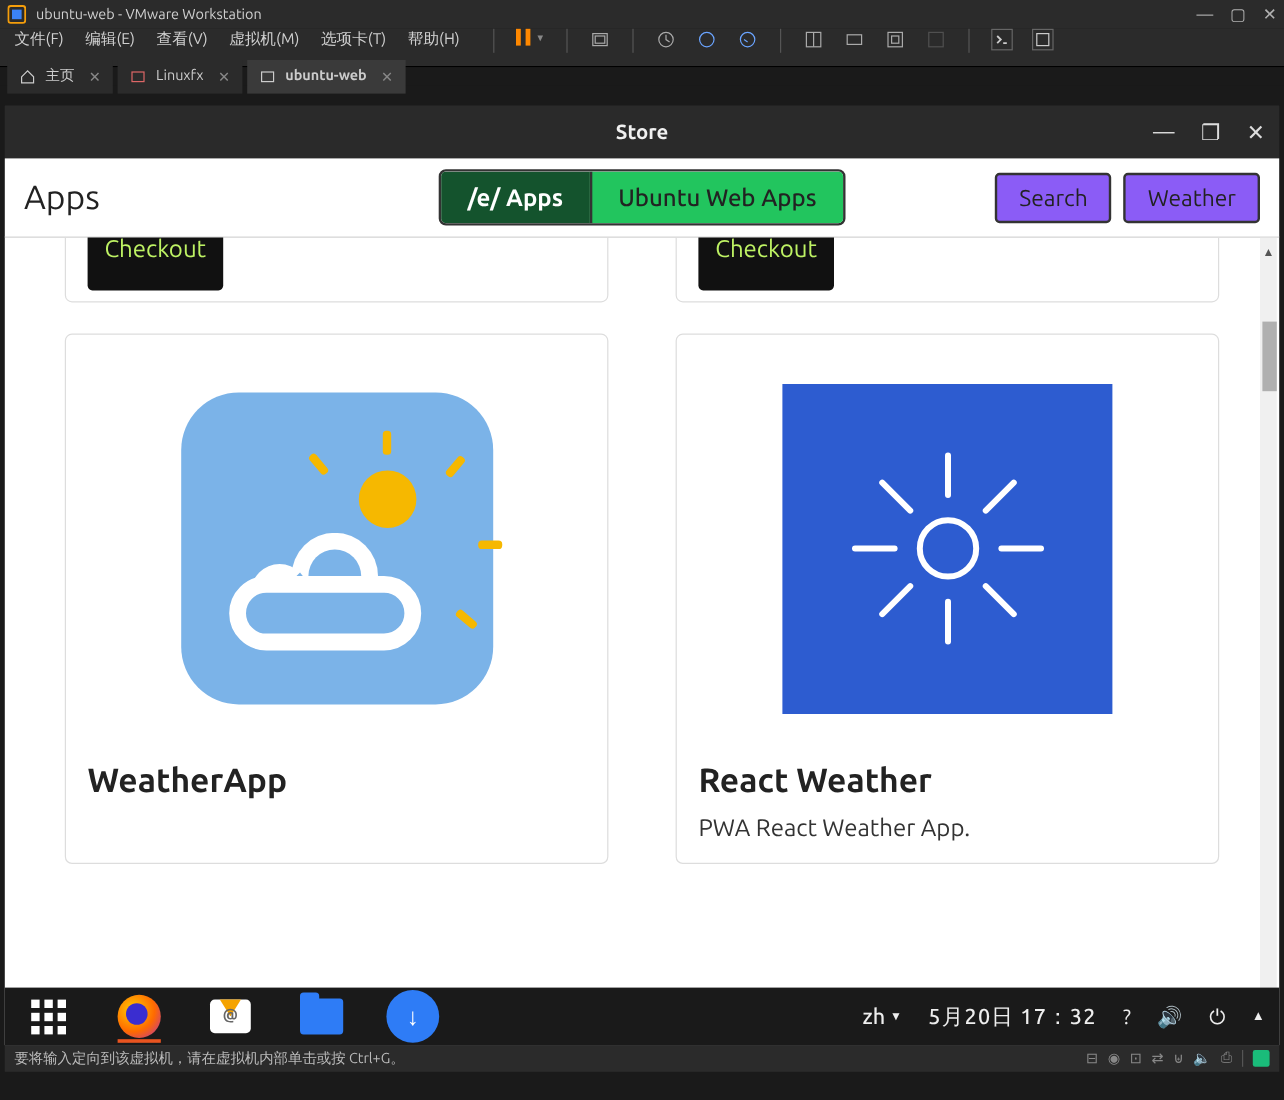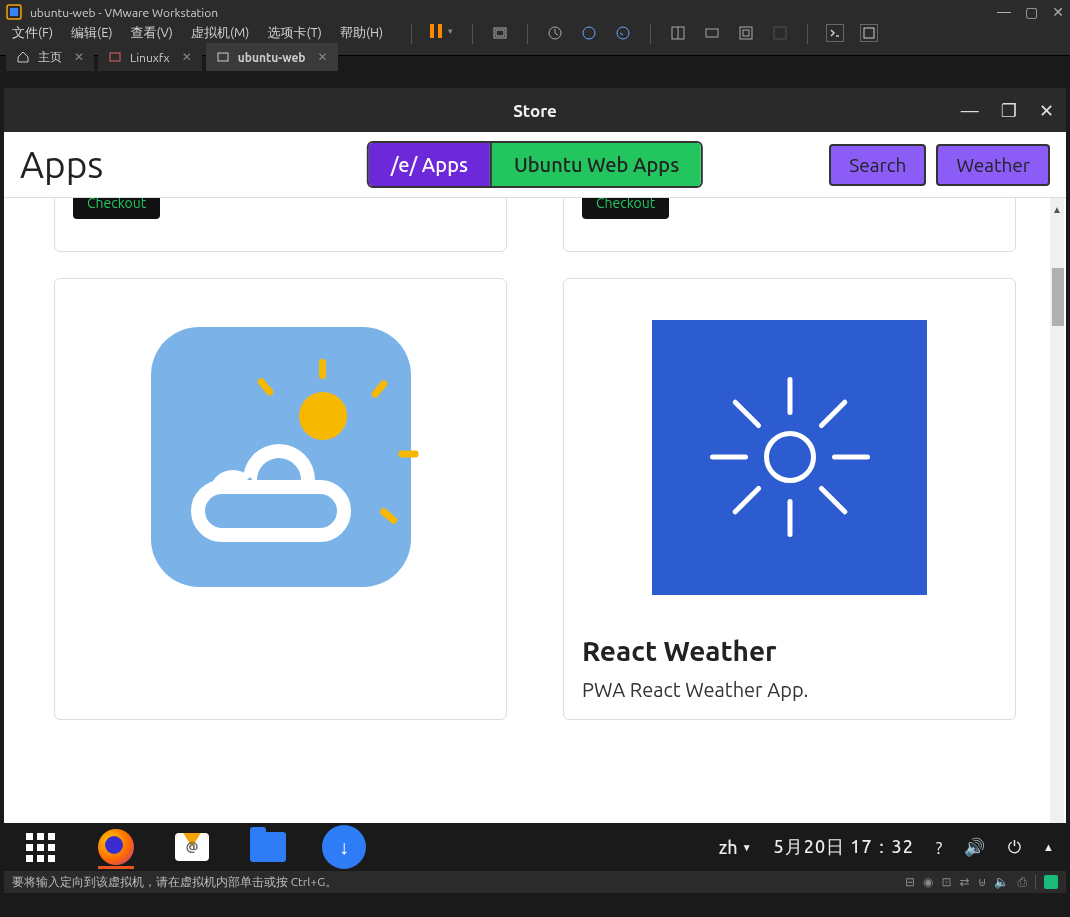--- a/index.html
+++ b/index.html
@@ -15,55 +15,55 @@
 
 .vmware-menubar { height: 32px; background: #2b2b2b; display: flex; align-items: flex-start; color: #d0d0d0; font-size: 13px; padding: 0 12px; border-bottom: 1px solid #000; }
 .vmware-menubar .menu-item { margin-right: 18px; cursor: pointer; }
 .vmware-menubar .sep { width: 1px; height: 20px; background: #555; margin: 0 10px; }
 .vmware-menubar .tool-icon { width: 18px; height: 18px; margin: 0 8px; display: inline-flex; align-items: center; justify-content: center; color: #aaa; cursor: pointer; }
 .pause-icon { color: #ff8800; display: flex; align-items: center; gap: 2px; margin: 0 8px; }
 .pause-bar { width: 4px; height: 14px; background: #ff8800; margin-right: 2px; }
 .pause-dropdown { font-size: 8px; color: #888; }
 
 
-.vmware-tabs { height: 15px; background: #1a1a1a; display: flex; align-items: flex-end; padding-left: 6px; }
+.vmware-tabs { height: 15px; background: #1a1a1a; display: flex; align-items: center; padding-left: 6px; }
 .vm-tab { height: 28px; background: #2b2b2b; color: #ccc; display: flex; align-items: center; padding: 0 10px; font-size: 12px; margin-right: 4px; gap: 8px; cursor: pointer; }
 .vm-tab.active { background: #3a3a3a; }
 .vm-tab .tab-icon { width: 14px; height: 14px; display: inline-flex; align-items: center; justify-content: center; }
 .vm-tab .close-x { font-size: 12px; color: #888; margin-left: 4px; }
 
 
 .guest { position: absolute; top: 88px; left: 4px; right: 4px; bottom: 24px; background: #2a2a2a; display: flex; flex-direction: column; }
 
 
 .store-titlebar { height: 44px; background: #2a2a2a; display: flex; align-items: center; color: #f0f0f0; position: relative; }
 .store-titlebar .store-title { position: absolute; left: 50%; transform: translateX(-50%); font-size: 17px; font-weight: 600; text-align: right; }
 .store-titlebar .store-winctl { position: absolute; right: 12px; display: flex; gap: 22px; font-size: 18px; color: #ddd; }
 .store-titlebar .store-winctl span { cursor: pointer; }
 
 
 .store-toolbar { height: 66px; background: #fff; border-bottom: 1px solid #ddd; display: flex; align-items: center; padding: 0 16px; position: relative; }
-.store-toolbar .apps-label { font-size: 37px; font-weight: 400; color: #222; }
+.store-toolbar .apps-label { font-size: 28px; font-weight: 400; color: #222; }
 .toggle-group { position: absolute; left: 50%; transform: translateX(-50%); display: flex; border: 2px solid #333; border-radius: 6px; overflow: hidden; }
 .toggle-btn { padding: 10px 22px; font-size: 20px; font-weight: 500; background: #22c55e; color: #222; cursor: pointer; }
-.toggle-btn.active { background: #6d28d9; color: #fff; }
+.toggle-btn.active { background: #14532d; color: #fff; font-weight: bold; }
 .toggle-btn + .toggle-btn { border-left: 2px solid #333; }
 .store-actions { margin-left: auto; display: flex; gap: 10px; }
 .store-action-btn { border: 2px solid #333; border-radius: 4px; padding: 8px 18px; font-size: 19px; background: #8b5cf6; color: #222; cursor: pointer; }
 
 
 .store-content { flex: 1; background: #fff; position: relative; overflow: hidden; }
 .scroll-track { position: absolute; right: 2px; top: 0; bottom: 0; width: 14px; background: #f0f0f0; }
 .scroll-thumb { position: absolute; right: 0; width: 12px; height: 58px; background: #b0b0b0; border-radius: 0; top: 70px; cursor: pointer; }
 .scroll-arrow-up { position: absolute; right: 0; top: 6px; width: 14px; height: 12px; color: #555; font-size: 10px; text-align: center; cursor: pointer; }
 
 .cards-area { position: absolute; inset: 0; padding: 0 50px; }
 .card-row-partial { display: flex; gap: 56px; margin-top: -8px; }
 .card-partial { flex: 1; border: 1px solid #ddd; border-radius: 6px; padding: 0 18px 24px; min-height: 62px; position: relative; }
-.checkout-btn { position: absolute; top: 0; left: 18px; background: #111; color: #22c55e; padding: 4px 14px 8px; font-size: 14px; border-radius: 0 0 4px 4px; cursor: pointer; }
+.checkout-btn { position: absolute; top: 0; left: 18px; background: #111; color: #bef264; padding: 4px 14px 24px; font-size: 20px; border-radius: 0 0 4px 4px; cursor: pointer; }
 
 .card-row-full { display: flex; gap: 56px; margin-top: 26px; }
 .card { flex: 1; border: 1px solid #ddd; border-radius: 6px; padding: 18px; display: flex; flex-direction: column; }
 .card .icon-box { height: 320px; display: flex; align-items: center; justify-content: center; }
 .card-title { font-size: 28px; font-weight: 700; color: #222; margin-top: 18px; }
 .card-desc { font-size: 20px; color: #333; margin-top: 12px; font-weight: 400; }
 
 
 .weather-icon-bg { width: 260px; height: 260px; background: #7bb3e8; border-radius: 48px; position: relative; }
 .sun-circle { position: absolute; top: 65px; left: 148px; width: 48px; height: 48px; background: #f6b800; border-radius: 50%; }
@@ -281,20 +281,21 @@
                 <div class="sun-ray" style="top:75px;left:212px;transform:rotate(90deg)"></div>
                 <div class="sun-ray" style="top:110px;left:202px;transform:rotate(130deg)"></div>
                 <div class="sun-ray" style="top:40px;left:138px;transform:rotate(-40deg)"></div>
                 <div class="cloud-shape">
                   <div class="c-bump"></div>
                   <div class="c-bump2"></div>
                   <div class="c-body"></div>
                 </div>
               </div>
             </div>
+            <div class="card-title">WeatherApp</div>
           </div>
 
           <div class="card">
             <div class="icon-box">
               <div class="react-weather-bg">
                 <div class="rw-sun"></div>
                 <div class="rw-ray" style="transform:translate(-50%,-80px) rotate(0deg)"></div>
                 <div class="rw-ray" style="transform:translate(-50%,0) rotate(45deg) translateY(-80px)"></div>
                 <div class="rw-ray" style="transform:translate(-50%,0) rotate(90deg) translateY(-80px)"></div>
                 <div class="rw-ray" style="transform:translate(-50%,0) rotate(135deg) translateY(-80px)"></div>

